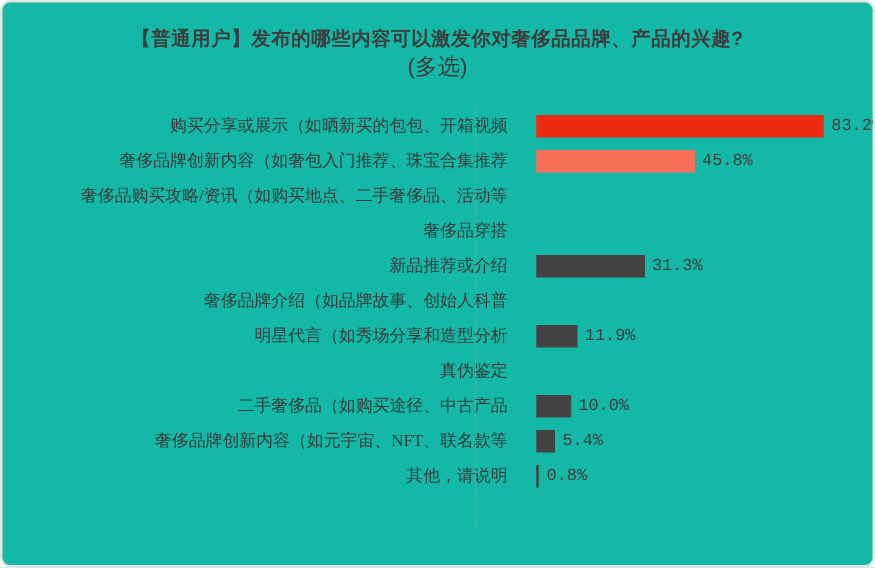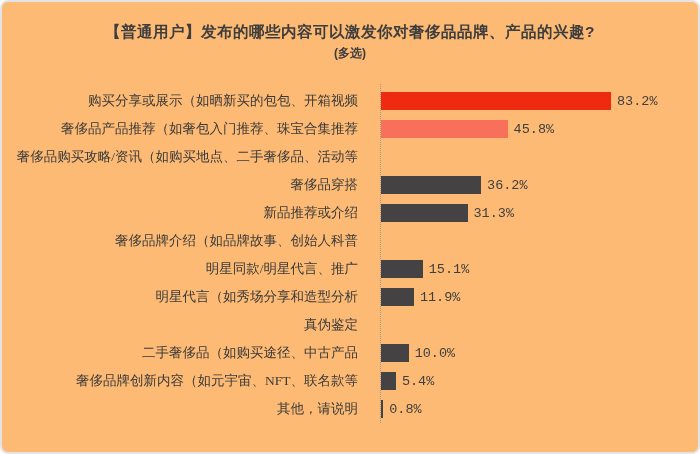--- a/index.html
+++ b/index.html
@@ -6,42 +6,42 @@
     margin: 0;
     padding: 0;
     background: #ffffff;
     font-family: "Liberation Sans", sans-serif;
   }
   .card {
     position: relative;
     width: 700px;
     height: 454px;
     box-sizing: border-box;
-    background: #fdba74;
+    background: #14b8a6;
     border: 2px solid #e4e4e4;
     border-radius: 8px;
     overflow: hidden;
   }
   .title-block {
     position: absolute;
     top: 19px;
     left: 0;
     width: 100%;
     text-align: center;
   }
   .title-line1 {
     font-size: 15.5px;
     font-weight: bold;
     color: #3d3d3d;
     line-height: 22px;
     letter-spacing: 0.5px;
   }
   .title-line2 {
-    font-size: 12px;
-    font-weight: bold;
+    font-size: 18px;
+    font-weight: normal;
     color: #3d3d3d;
     line-height: 21px;
   }
   .chart {
     position: absolute;
     top: 85px;
     left: 0;
     width: 100%;
   }
   .baseline {
@@ -49,20 +49,21 @@
     left: 378px;
     top: -3px;
     width: 0;
     height: 339px;
     border-left: 1px dotted #9a9a9a;
   }
   .row {
     display: flex;
     align-items: center;
     height: 28px;
+    margin-left: 48px;
   }
   .cat {
     width: 367px;
     box-sizing: border-box;
     padding-right: 11px;
     text-align: right;
     font-size: 13.5px;
     color: #3a3a3a;
     font-family: "Liberation Serif", serif;
     white-space: nowrap;
@@ -99,52 +100,41 @@
     <div class="baseline"></div>
     <div id="bar-rows">
         <div class="row">
           <div class="cat">购买分享或展示（如晒新买的包包、开箱视频</div>
           <div class="barwrap">
             <div class="bar" style="width: 230px; background: rgb(238, 43, 16);"></div>
             <span class="val">83.2%</span>
           </div>
         </div>
         <div class="row">
-          <div class="cat">奢侈品产品推荐（如奢包入门推荐、珠宝合集推荐</div>
+          <div class="cat">奢侈品牌创新内容（如奢包入门推荐、珠宝合集推荐</div>
           <div class="barwrap">
             <div class="bar" style="width: 126.611px; background: rgb(248, 112, 90);"></div>
             <span class="val">45.8%</span>
           </div>
         </div>
         <div class="row">
           <div class="cat">奢侈品购买攻略/资讯（如购买地点、二手奢侈品、活动等</div>
         </div>
         <div class="row">
           <div class="cat">奢侈品穿搭</div>
-          <div class="barwrap">
-            <div class="bar" style="width: 100.072px; background: rgb(69, 66, 67);"></div>
-            <span class="val">36.2%</span>
-          </div>
         </div>
         <div class="row">
           <div class="cat">新品推荐或介绍</div>
           <div class="barwrap">
             <div class="bar" style="width: 86.5264px; background: rgb(69, 66, 67);"></div>
             <span class="val">31.3%</span>
           </div>
         </div>
         <div class="row">
           <div class="cat">奢侈品牌介绍（如品牌故事、创始人科普</div>
-        </div>
-        <div class="row">
-          <div class="cat">明星同款/明星代言、推广</div>
-          <div class="barwrap">
-            <div class="bar" style="width: 41.7428px; background: rgb(69, 66, 67);"></div>
-            <span class="val">15.1%</span>
-          </div>
         </div>
         <div class="row">
           <div class="cat">明星代言（如秀场分享和造型分析</div>
           <div class="barwrap">
             <div class="bar" style="width: 32.8966px; background: rgb(69, 66, 67);"></div>
             <span class="val">11.9%</span>
           </div>
         </div>
         <div class="row">
           <div class="cat">真伪鉴定</div>

